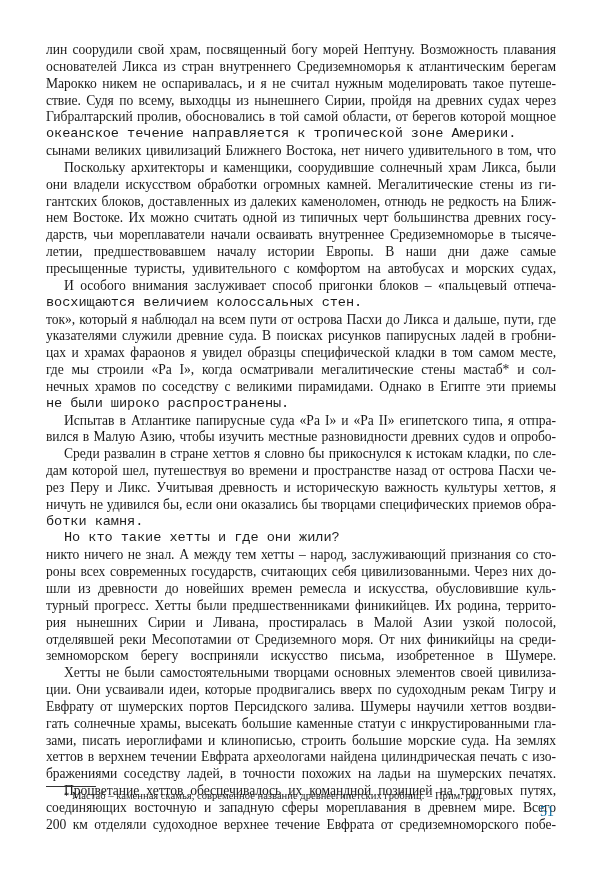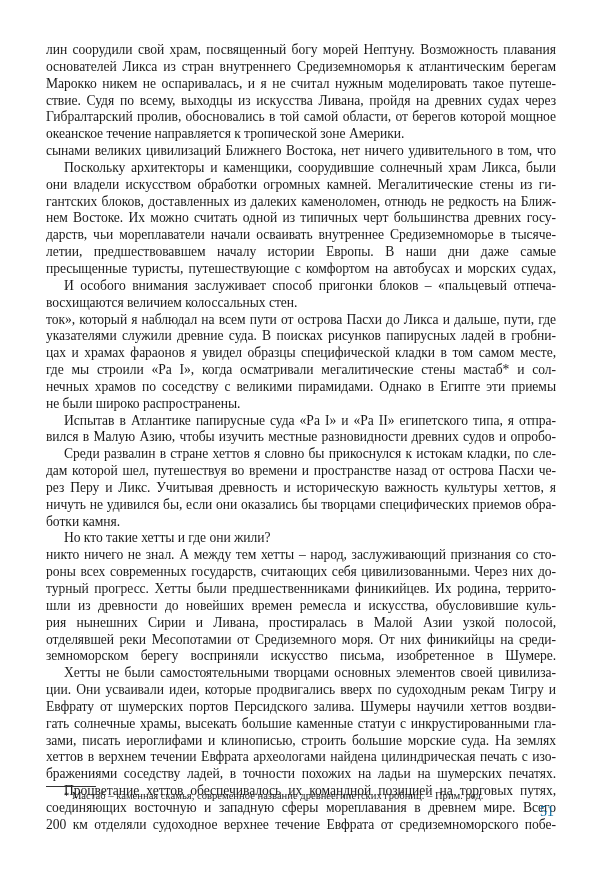--- a/index.html
+++ b/index.html
@@ -32,20 +32,21 @@
     .line {
       display: block;
       white-space: nowrap;
       text-align: justify;
       text-align-last: justify;
       height: 16.85px;
       overflow: visible;
     }
     .line.last {
       text-align-last: left;
+      font-family: Liberation Mono, monospace;
     }
     .line.indent {
       padding-left: 18px;
     }
     .footnote-rule {
       position: absolute;
       left: 46px;
       top: 786px;
       width: 50px;
       height: 0;
@@ -72,51 +73,51 @@
     }
   </style>
 </head>
 <body>
 
 <div class="page">
   <div class="body-text" id="body-text">
       <span class="line">лин соорудили свой храм, посвященный богу морей Нептуну. Возможность плавания</span>
       <span class="line">основателей Ликса из стран внутреннего Средиземноморья к атлантическим берегам</span>
       <span class="line">Марокко никем не оспаривалась, и я не считал нужным моделировать такое путеше-</span>
-      <span class="line">ствие. Судя по всему, выходцы из искусства Ливана, пройдя на древних судах через</span>
+      <span class="line">ствие. Судя по всему, выходцы из нынешнего Сирии, пройдя на древних судах через</span>
       <span class="line">Гибралтарский пролив, обосновались в той самой области, от берегов которой мощное</span>
       <span class="line last">океанское течение направляется к тропической зоне Америки.</span>
       <span class="line">сынами великих цивилизаций Ближнего Востока, нет ничего удивительного в том, что</span>
       <span class="line indent">Поскольку архитекторы и каменщики, соорудившие солнечный храм Ликса, были</span>
       <span class="line">они владели искусством обработки огромных камней. Мегалитические стены из ги-</span>
       <span class="line">гантских блоков, доставленных из далеких каменоломен, отнюдь не редкость на Ближ-</span>
       <span class="line">нем Востоке. Их можно считать одной из типичных черт большинства древних госу-</span>
       <span class="line">дарств, чьи мореплаватели начали осваивать внутреннее Средиземноморье в тысяче-</span>
       <span class="line">летии, предшествовавшем началу истории Европы. В наши дни даже самые</span>
-      <span class="line">пресыщенные туристы, путешествующие с комфортом на автобусах и морских судах,</span>
+      <span class="line">пресыщенные туристы, удивительного с комфортом на автобусах и морских судах,</span>
       <span class="line indent">И особого внимания заслуживает способ пригонки блоков – «пальцевый отпеча-</span>
       <span class="line last">восхищаются величием колоссальных стен.</span>
       <span class="line">ток», который я наблюдал на всем пути от острова Пасхи до Ликса и дальше, пути, где</span>
       <span class="line">указателями служили древние суда. В поисках рисунков папирусных ладей в гробни-</span>
       <span class="line">цах и храмах фараонов я увидел образцы специфической кладки в том самом месте,</span>
       <span class="line">где мы строили «Ра I», когда осматривали мегалитические стены мастаб* и сол-</span>
       <span class="line">нечных храмов по соседству с великими пирамидами. Однако в Египте эти приемы</span>
       <span class="line last">не были широко распространены.</span>
       <span class="line indent">Испытав в Атлантике папирусные суда «Ра I» и «Ра II» египетского типа, я отпра-</span>
       <span class="line">вился в Малую Азию, чтобы изучить местные разновидности древних судов и опробо-</span>
       <span class="line indent">Среди развалин в стране хеттов я словно бы прикоснулся к истокам кладки, по сле-</span>
       <span class="line">дам которой шел, путешествуя во времени и пространстве назад от острова Пасхи че-</span>
       <span class="line">рез Перу и Ликс. Учитывая древность и историческую важность культуры хеттов, я</span>
       <span class="line">ничуть не удивился бы, если они оказались бы творцами специфических приемов обра-</span>
       <span class="line last">ботки камня.</span>
       <span class="line indent last">Но кто такие хетты и где они жили?</span>
       <span class="line">никто ничего не знал. А между тем хетты – народ, заслуживающий признания со сто-</span>
       <span class="line">роны всех современных государств, считающих себя цивилизованными. Через них до-</span>
+      <span class="line">шли из древности до новейших времен ремесла и искусства, обусловившие куль-</span>
       <span class="line">турный прогресс. Хетты были предшественниками финикийцев. Их родина, террито-</span>
-      <span class="line">шли из древности до новейших времен ремесла и искусства, обусловившие куль-</span>
       <span class="line">рия нынешних Сирии и Ливана, простиралась в Малой Азии узкой полосой,</span>
       <span class="line">отделявшей реки Месопотамии от Средиземного моря. От них финикийцы на среди-</span>
       <span class="line">земноморском берегу восприняли искусство письма, изобретенное в Шумере.</span>
       <span class="line indent">Хетты не были самостоятельными творцами основных элементов своей цивилиза-</span>
       <span class="line">ции. Они усваивали идеи, которые продвигались вверх по судоходным рекам Тигру и</span>
       <span class="line">Евфрату от шумерских портов Персидского залива. Шумеры научили хеттов воздви-</span>
       <span class="line">гать солнечные храмы, высекать большие каменные статуи с инкрустированными гла-</span>
       <span class="line">зами, писать иероглифами и клинописью, строить большие морские суда. На землях</span>
       <span class="line">хеттов в верхнем течении Евфрата археологами найдена цилиндрическая печать с изо-</span>
       <span class="line">бражениями соседству ладей, в точности похожих на ладьи на шумерских печатях.</span>

